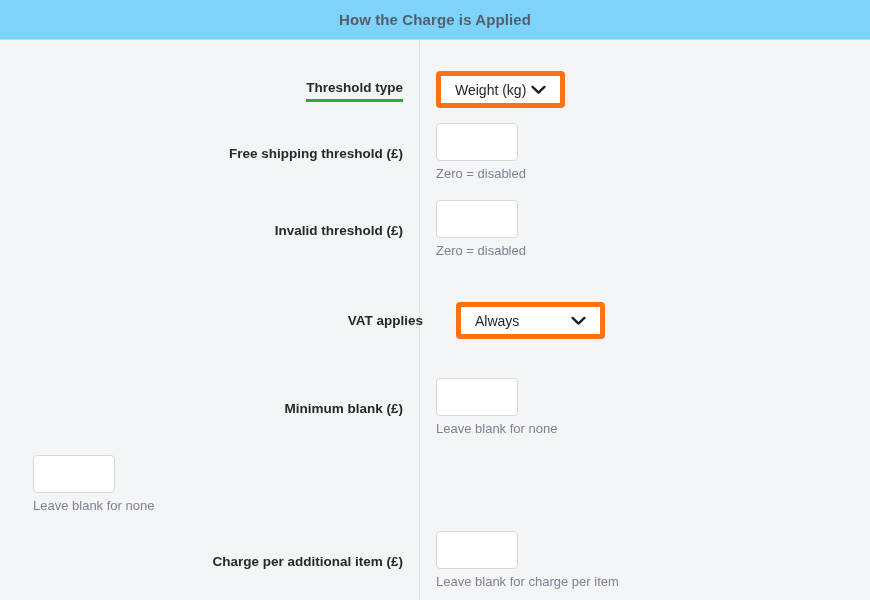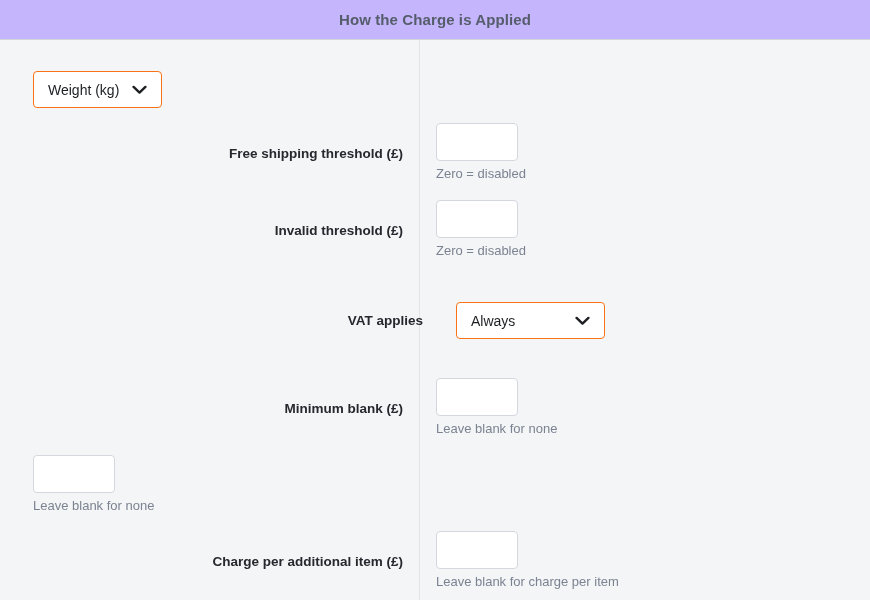--- a/index.html
+++ b/index.html
@@ -12,21 +12,21 @@
     height: 600px;
     overflow: hidden;
     background: #f4f5f7;
     font-family: "Liberation Sans", sans-serif;
     -webkit-font-smoothing: antialiased;
   }
 
   
   .panel-header {
     height: 40px;
-    background: #c4b5fd;
+    background: #7dd3fc;
     display: flex;
     align-items: center;
     justify-content: center;
     border-bottom: 1px solid #d2d5da;
   }
   .panel-header .title {
     font-size: 15px;
     font-weight: bold;
     color: #555d6b;
     letter-spacing: 0.1px;
@@ -84,21 +84,21 @@
   .field-control-cell {
     flex: 1 1 auto;
     padding-left: 33px;
   }
 
   
   .select-box {
     position: relative;
     height: 37px;
     background: #ffffff;
-    border: 1px solid #f97316;
+    border: 5px solid #f97316;
     border-radius: 4px;
     display: inline-flex;
     align-items: center;
     padding: 0 0 0 14px;
     cursor: pointer;
   }
   .select-box.w-narrow { width: 129px; }
   .select-box.w-wide   { width: 149px; }
 
   .select-value {
@@ -165,20 +165,23 @@
 
 <div class="panel-header">
   <div class="title">How the Charge is Applied</div>
 </div>
 
 <div class="form-body">
 
   <div class="section sec-threshold">
 
     <div class="field-row row-threshold-type">
+      <div class="field-label-cell">
+        <span class="field-label underlined">Threshold type</span>
+      </div>
       <div class="field-control-cell">
         <div class="select-box w-narrow">
           <span class="select-value">Weight (kg)</span>
           <span class="chevron">
             <svg width="15" height="10" viewBox="0 0 15 10" aria-hidden="true">
               <path d="M1.6 1.9 L7.5 7.6 L13.4 1.9" fill="none" stroke="#1d1f23" stroke-width="2.4" stroke-linecap="round" stroke-linejoin="round"></path>
             </svg>
           </span>
         </div>
       </div>

